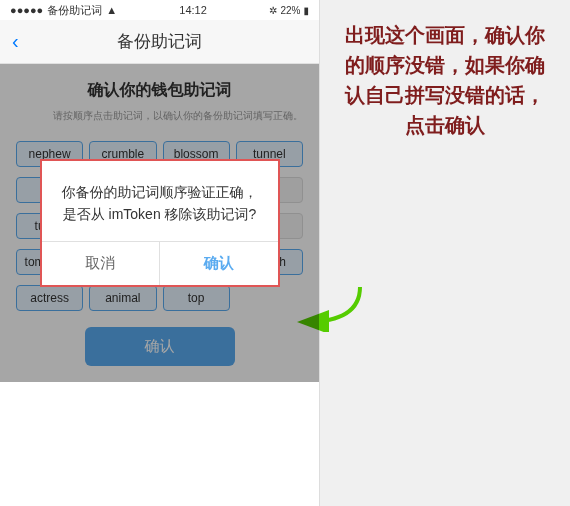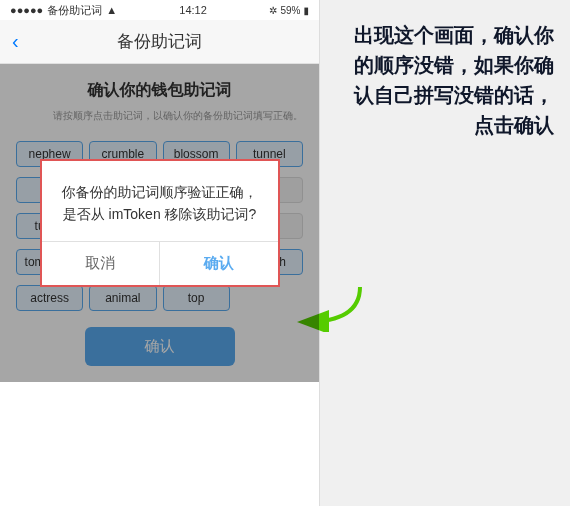--- a/index.html
+++ b/index.html
@@ -185,24 +185,24 @@
       width: 250px;
       padding: 20px 16px;
       display: flex;
       flex-direction: column;
       align-items: flex-start;
       position: relative;
     }
 
     .annotation-text {
       font-size: 20px;
-      color: #0f172a;
+      color: #7f1d1d;
       font-weight: bold;
       line-height: 1.5;
-      text-align: right;
+      text-align: center;
     }
 
     
     .arrow-container {
       position: absolute;
       bottom: 170px;
       left: -30px;
     }
 
     .green-arrow {
@@ -217,21 +217,21 @@
 
   <div class="status-bar">
     <div class="status-left">
       <span>●●●●●</span>
       <span>备份助记词</span>
       <span>▲</span>
     </div>
     <span>14:12</span>
     <div class="status-right">
       <span>✲</span>
-      <span>59%</span>
+      <span>22%</span>
       <span>▮</span>
     </div>
   </div>
 
   <div class="nav-bar">
     <span class="nav-back">‹</span>
     <span class="nav-title">备份助记词</span>
   </div>
 
   <div class="content">

